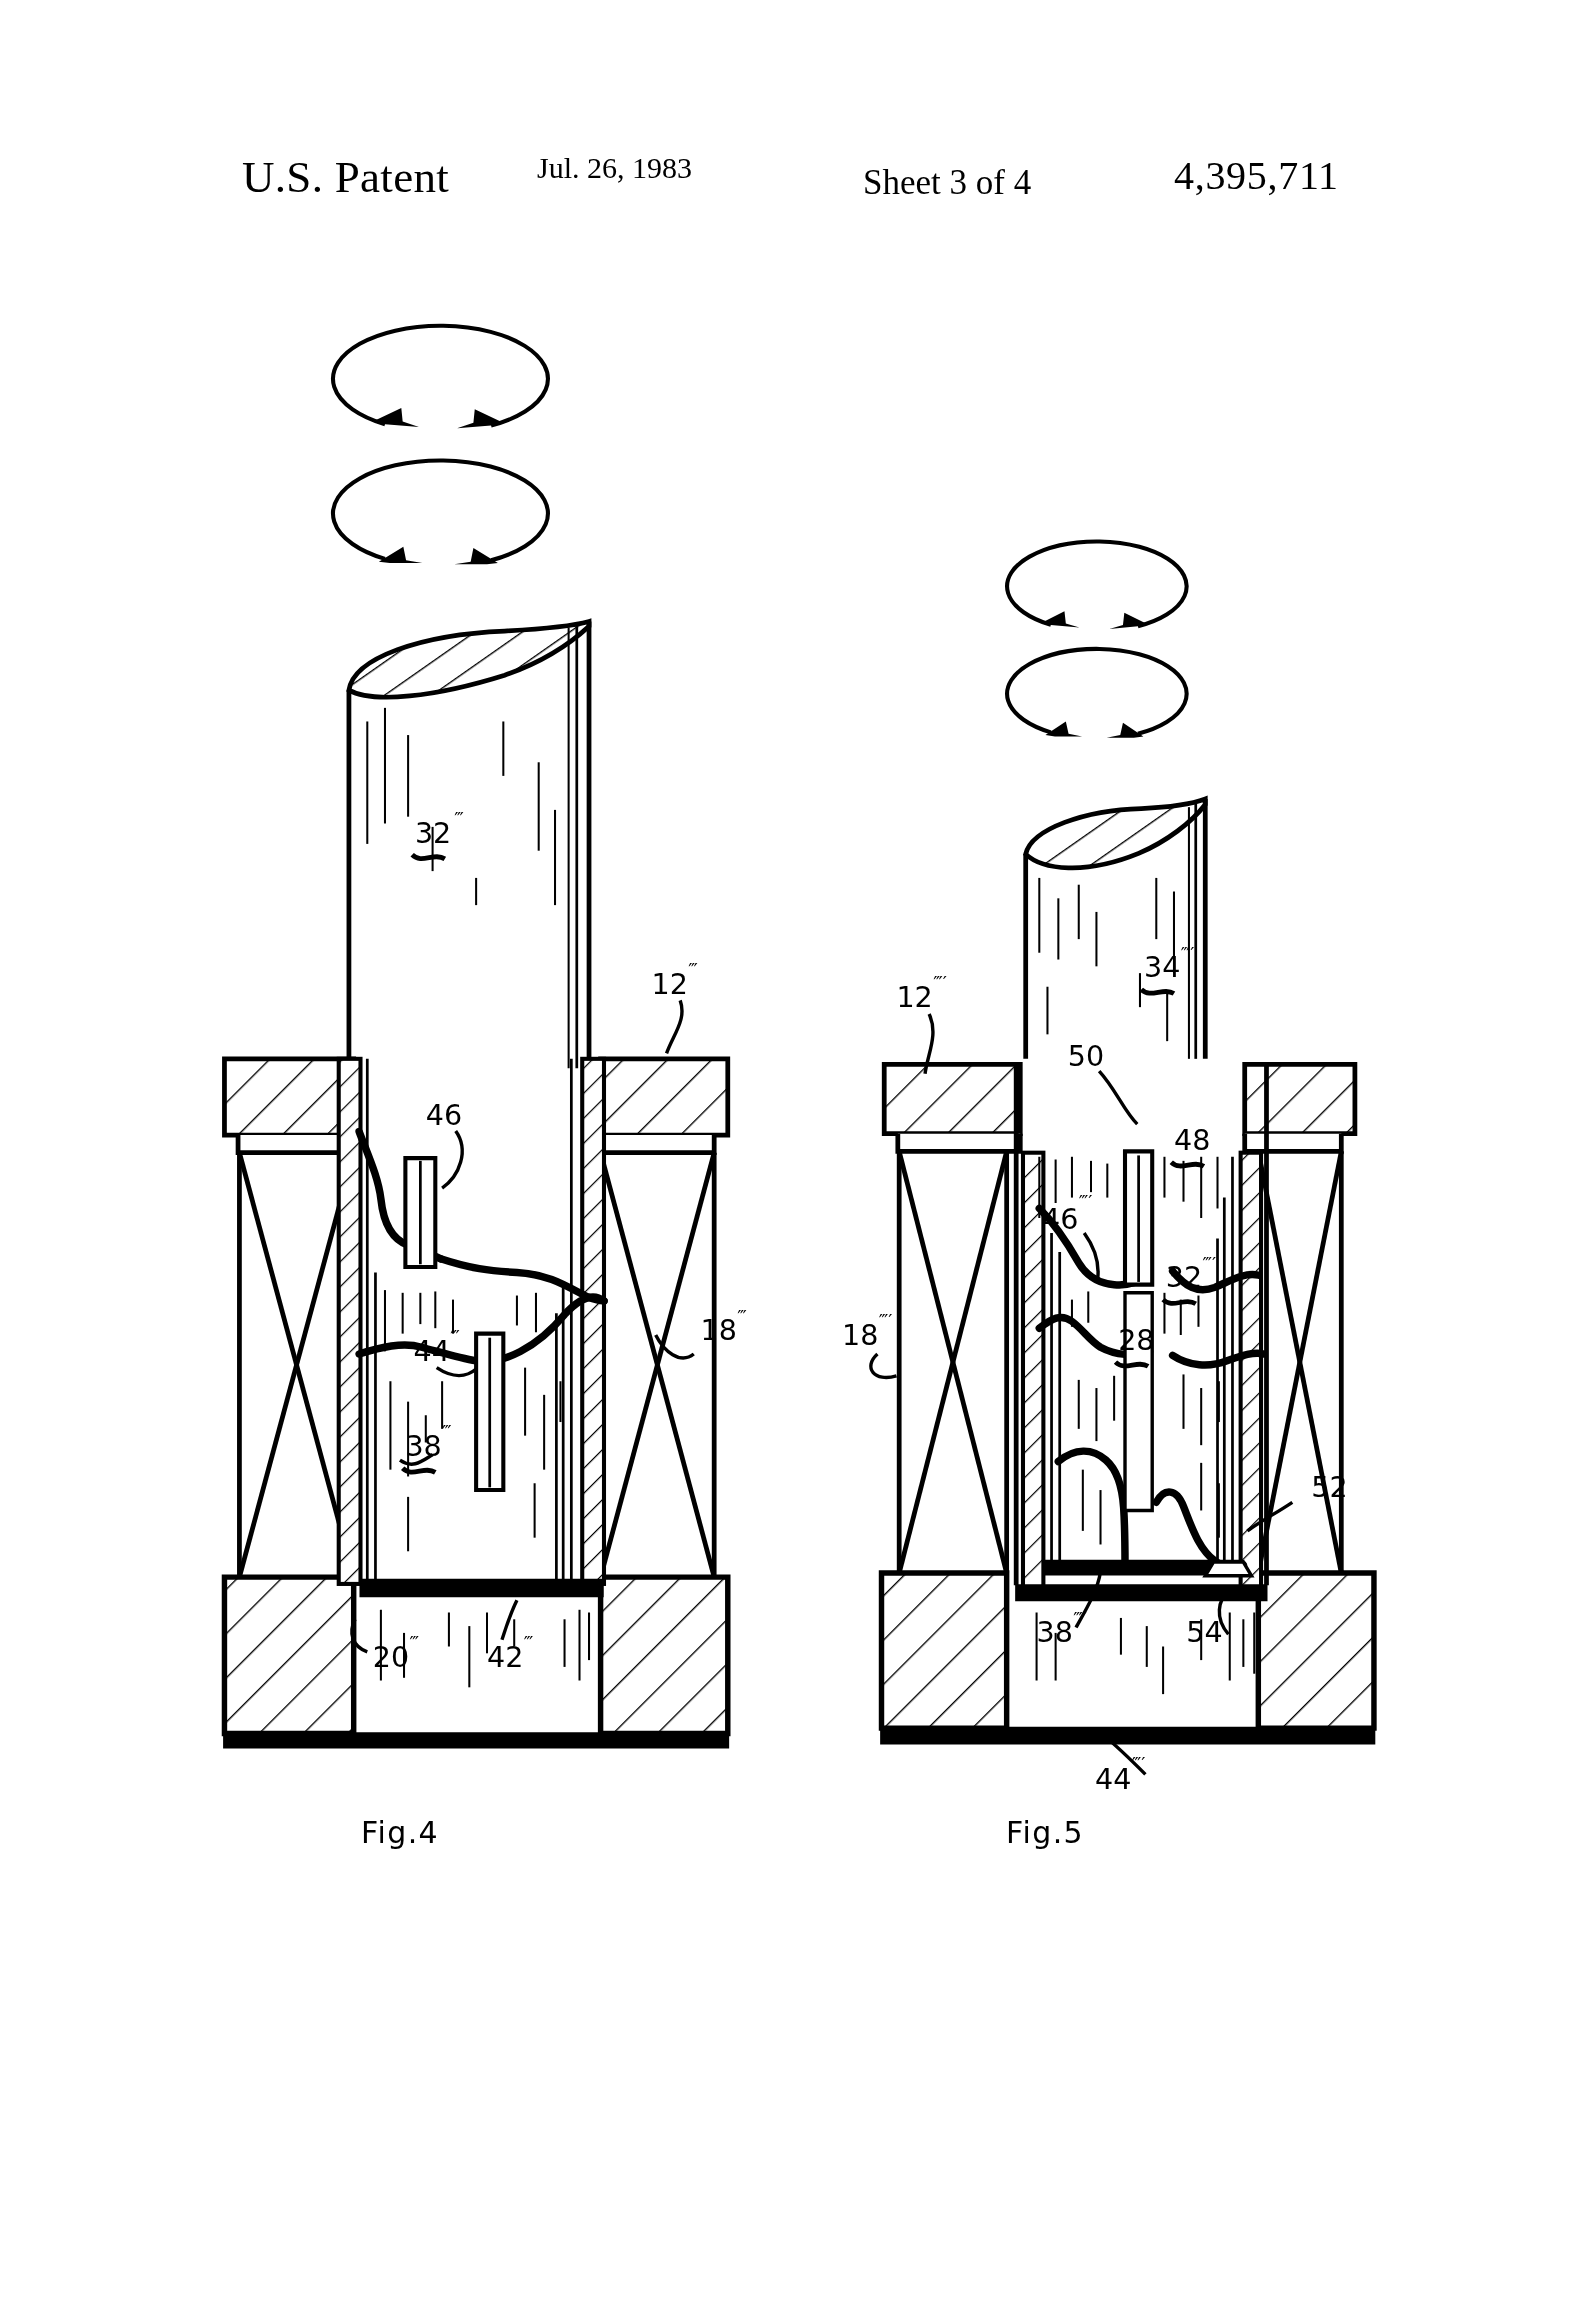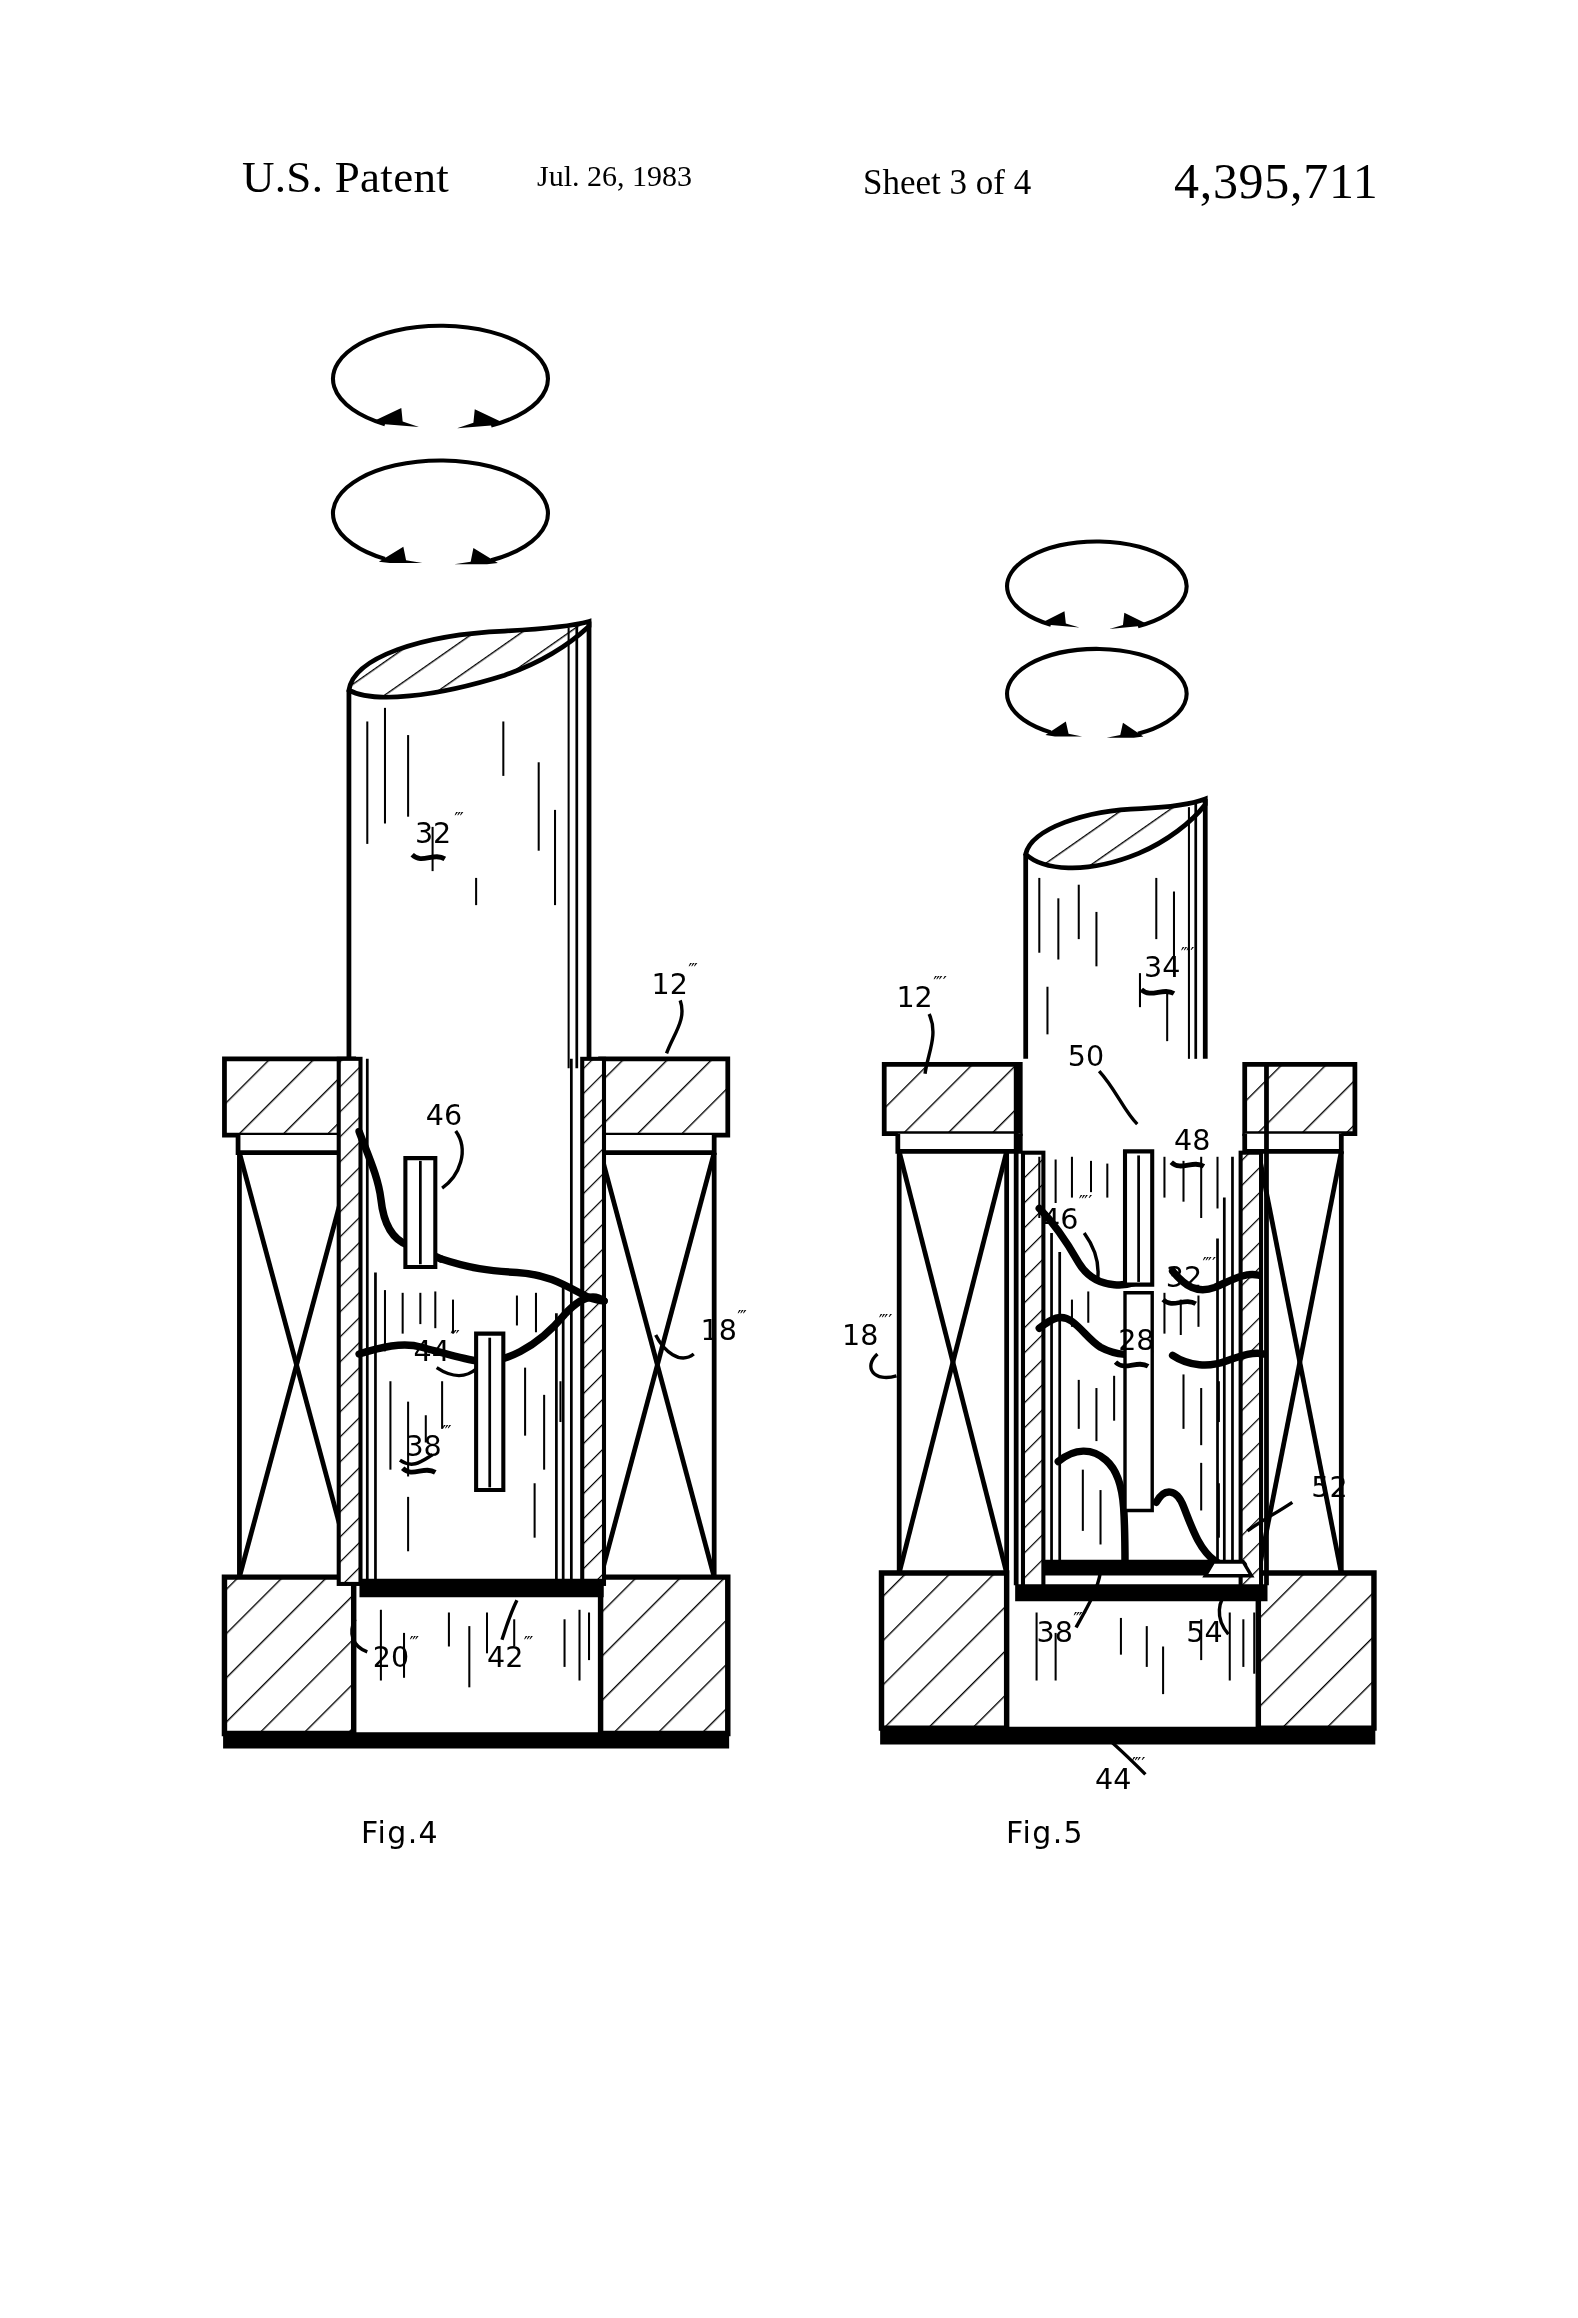--- a/index.html
+++ b/index.html
@@ -11,33 +11,33 @@
   .page{position:absolute;inset:0;background:#fff;}
 
   
   .hdr{position:absolute;top:151px;left:0;width:1382px;height:82px;}
   .hdr-uspat{
     position:absolute;left:242px;top:0;
     font-family:"Liberation Serif", serif;
     font-size:45px;font-weight:400;letter-spacing:0.3px;white-space:nowrap;
   }
   .hdr-date{
-    position:absolute;left:537px;top:8px;
+    position:absolute;left:537px;top:0;
     font-family:"Liberation Serif", serif;
     font-size:30px;white-space:nowrap;
   }
   .hdr-sheet{
     position:absolute;left:863px;top:12.2px;
     font-family:"Liberation Serif", serif;
     font-size:35px;white-space:nowrap;
   }
   .hdr-num{
     position:absolute;left:1174px;top:1.4px;
     font-family:"Liberation Serif", serif;
-    font-size:50px;letter-spacing:0.7px;white-space:nowrap;
+    font-size:40px;letter-spacing:0.7px;white-space:nowrap;
   }
 
   
   .figcap{
     position:absolute;
     font-family:"DejaVu Sans", sans-serif;
     font-size:30px;letter-spacing:1.4px;white-space:nowrap;
   }
 
   

